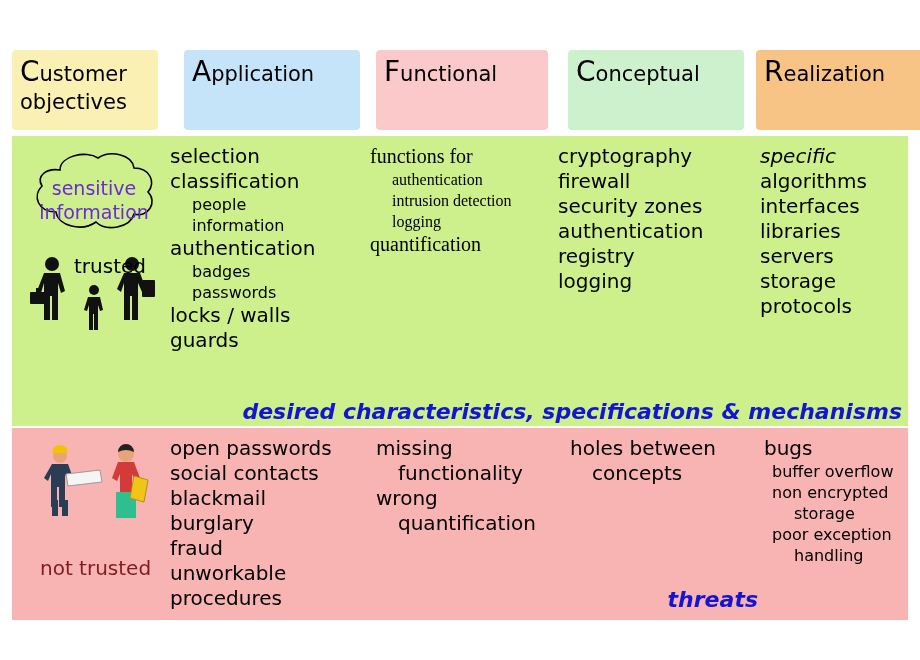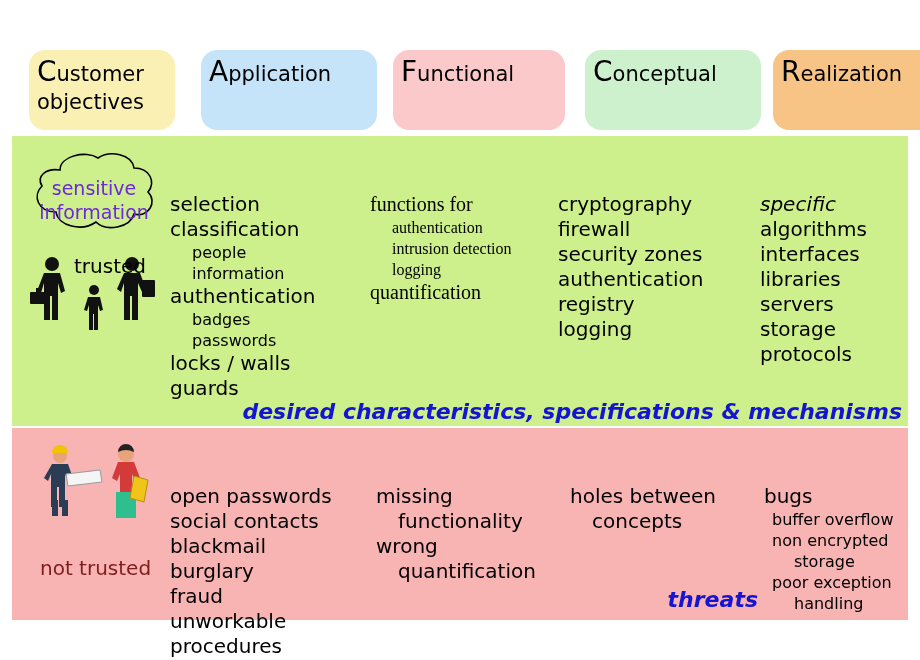--- a/index.html
+++ b/index.html
@@ -26,29 +26,28 @@
     position: absolute;
     left: 12px;
     top: 50px;
     width: 896px;
     height: 80px;
   }
   .col-head {
     position: absolute;
     top: 0;
     height: 80px;
-    border-radius: 16px;
+    border-radius: 4px;
     box-sizing: border-box;
     padding: 8px 8px 0 8px;
     color: #000;
     font-size: 21px;
     line-height: 30px;
     text-align: left;
     overflow: hidden;
-    margin-left: 17px;
   }
   .col-head .cap {
     font-size: 28px;
     line-height: 28px;
   }
   .col-head .sub {
     display: block;
     font-size: 21px;
     line-height: 26px;
   }
@@ -93,21 +92,20 @@
     right: 150px;
     bottom: 8px;
   }
 
   
   .col-text {
     position: absolute;
     font-size: 20px;
     line-height: 25px;
     color: #000;
-    margin-top: 48px;
   }
   .col-text .sm {
     font-size: 16px;
     line-height: 21px;
     padding-left: 22px;
     display: block;
   }
   .col-text .sm2 {
     font-size: 16px;
     line-height: 21px;

